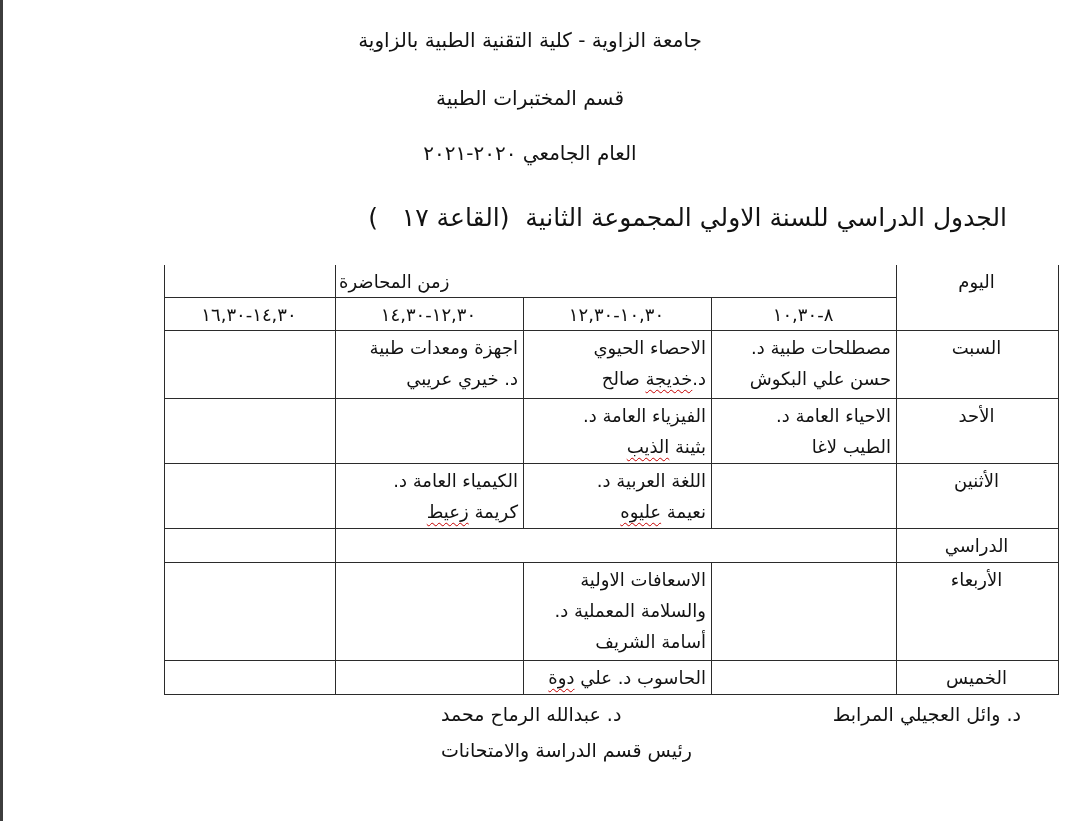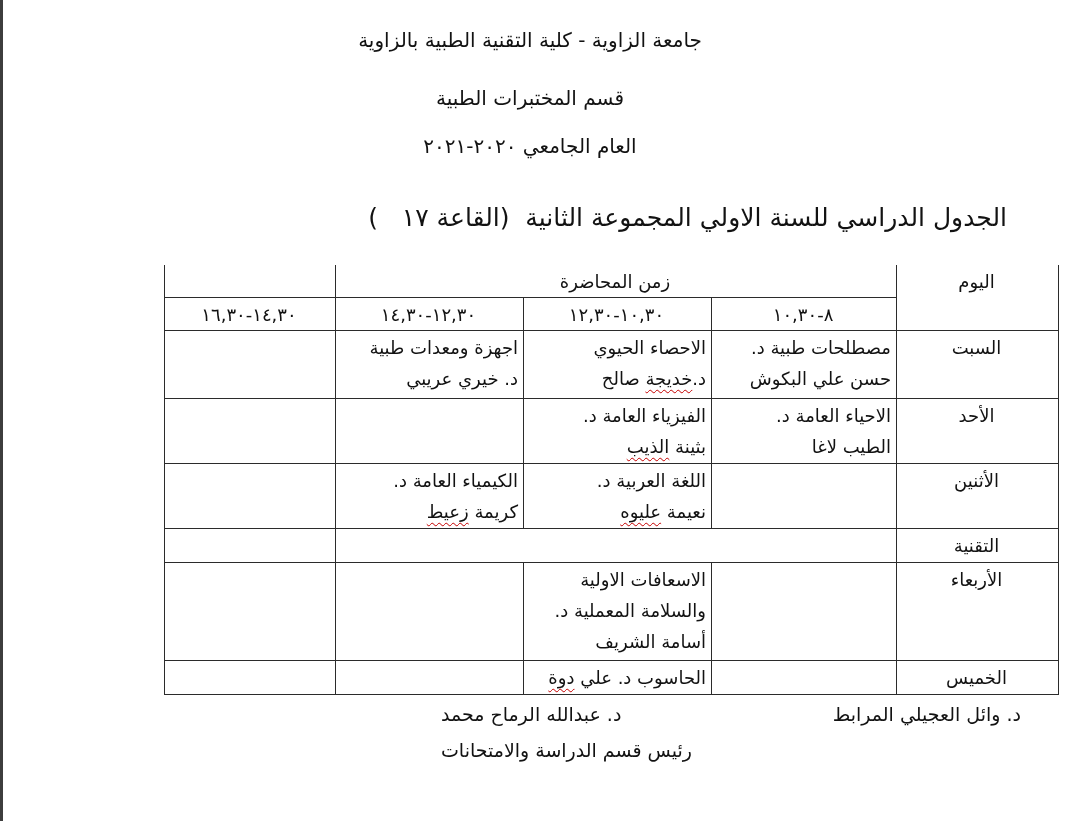--- a/index.html
+++ b/index.html
@@ -12,21 +12,21 @@
   .page-edge{
     position:absolute;left:0;top:0;width:3px;height:821px;background:#3d3d3d;
   }
   
   .hdr-line{
     position:absolute;left:0;width:1060px;text-align:center;
     font-size:20px;white-space:nowrap;
   }
   .hdr-1{top:28px;}
   .hdr-2{top:86px;}
-  .hdr-3{top:134px;text-align:center;}
+  .hdr-3{top:141px;text-align:center;}
   .sched-title{
     position:absolute;top:203px;right:73px;
     font-size:25px;white-space:nowrap;text-align:right;
   }
   
   table.tt{
     position:absolute;top:265px;left:164px;
     width:894px;border-collapse:collapse;table-layout:fixed;
     direction:rtl;
   }
@@ -43,21 +43,21 @@
   col.c-s4{width:171px;}
   tr.r1{height:31px;}
   tr.r2{height:29px;}
   tr.rsat{height:68px;}
   tr.rsun{height:65px;}
   tr.rmon{height:65px;}
   tr.rtue{height:34px;}
   tr.rwed{height:98px;}
   tr.rthu{height:34px;}
   td.day{ text-align:center;font-size:19px;padding-top:4px;line-height:26px;}
-  td.span-hdr{text-align:center;font-size:18px;line-height:28px;padding-top:2px;}
+  td.span-hdr{text-align:left;font-size:18px;line-height:28px;padding-top:2px;}
   td.slot-hdr{text-align:center;font-size:16px;line-height:26px;letter-spacing:1.5px;padding-top:2px;}
   .cl{white-space:nowrap;text-align:right;}
   .sp{
     text-decoration-line:underline;
     text-decoration-style:wavy;
     text-decoration-color:#c40000;
     text-decoration-thickness:1px;
     text-underline-offset:4px;
   }
   
@@ -135,21 +135,21 @@
       <div class="cl"><span>نعيمة </span><span class="sp">عليوه</span><span></span></div>
     </td>
     <td>
       <div class="cl">الكيمياء العامة د.</div>
       <div class="cl"><span>كريمة </span><span class="sp">زعيط</span><span></span></div>
     </td>
     <td></td>
   </tr>
 
   <tr class="rtue">
-    <td class="day">التقنية</td>
+    <td class="day">الدراسي</td>
     <td colspan="3"></td>
     <td></td>
   </tr>
 
   <tr class="rwed">
     <td class="day">الأربعاء</td>
     <td></td>
     <td>
       <div class="cl">الاسعافات الاولية</div>
       <div class="cl">والسلامة المعملية د.</div>

